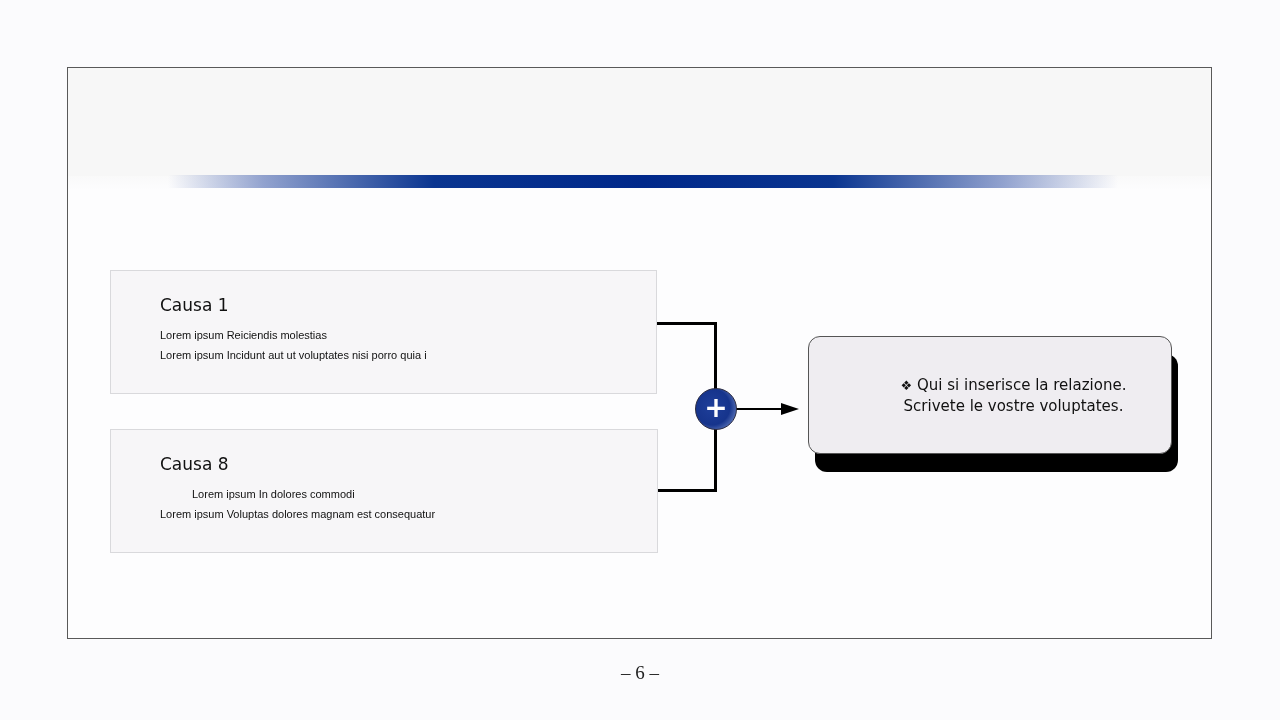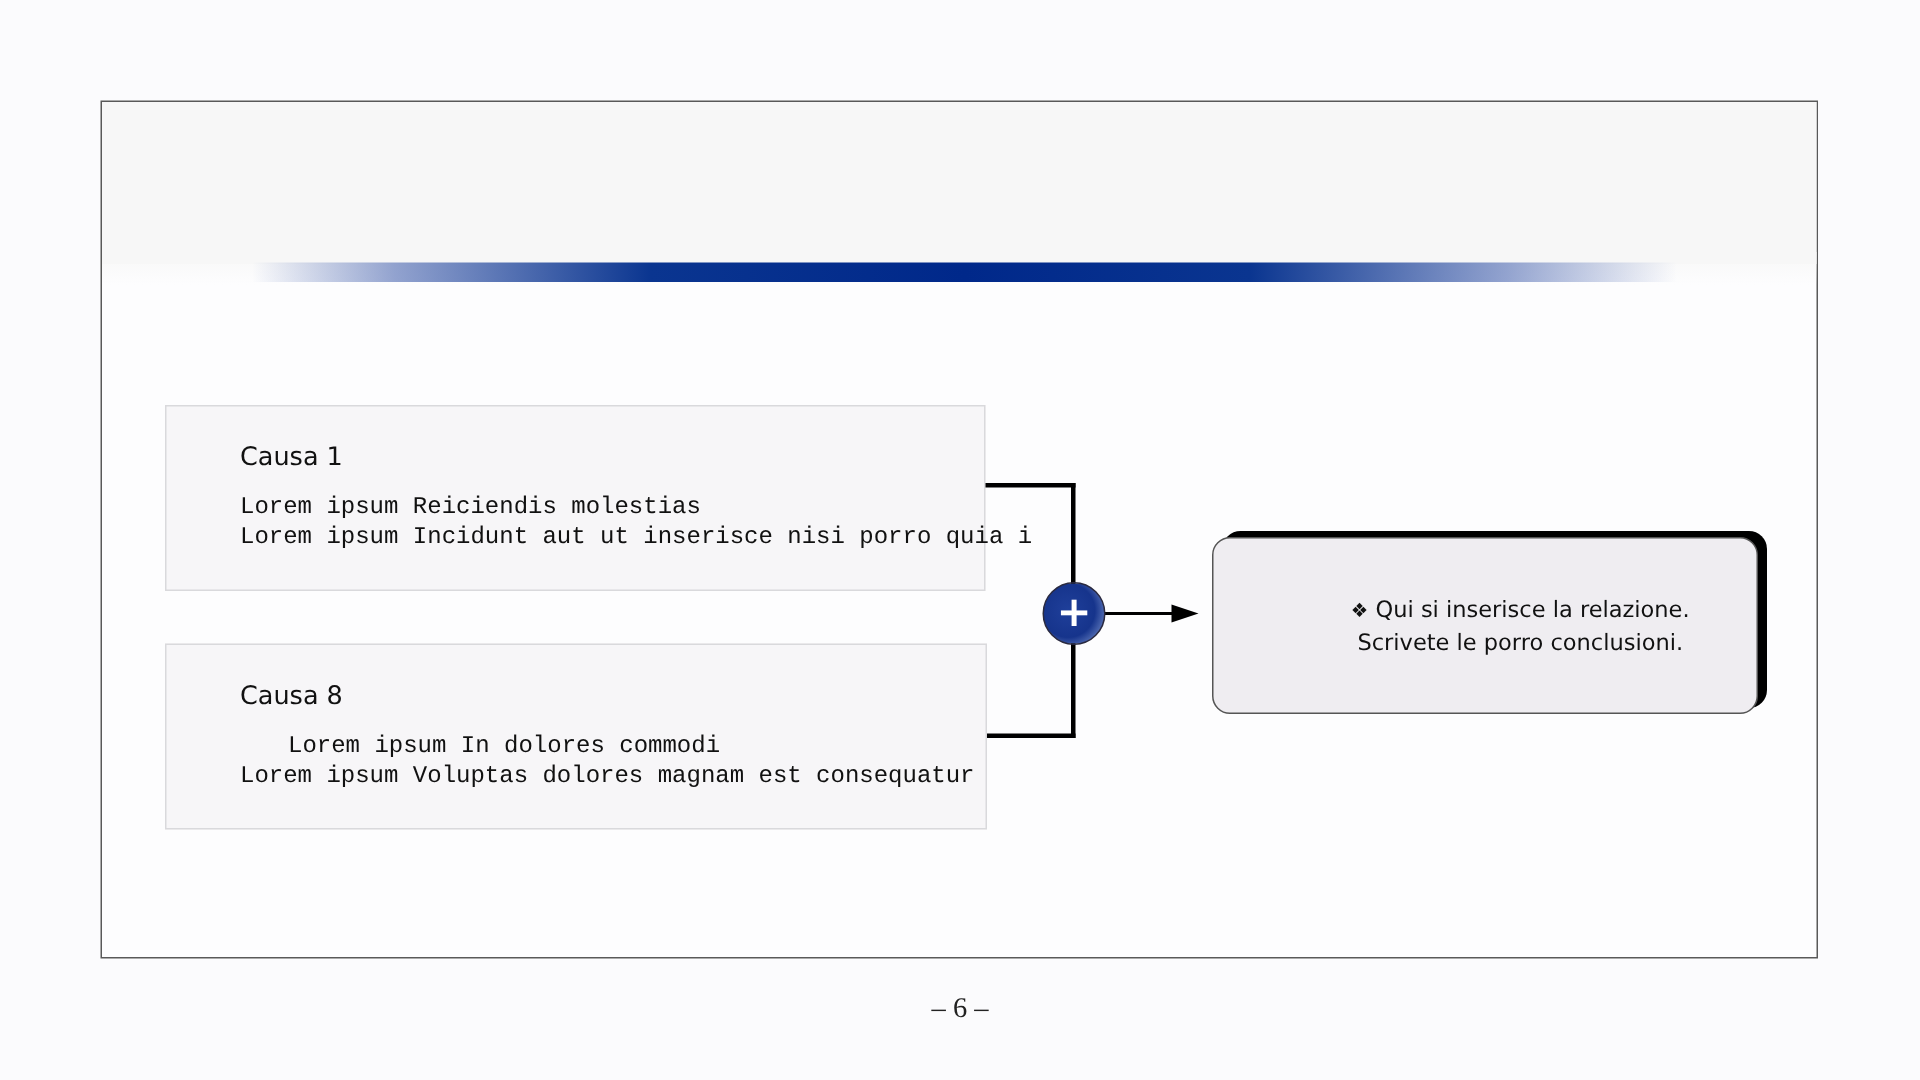--- a/index.html
+++ b/index.html
@@ -72,22 +72,22 @@
       position: absolute;
       left: 49px;
       top: 24px;
       font-family: "DejaVu Sans", sans-serif;
       font-size: 17px;
       color: #111;
     }
     .cause-line {
       position: absolute;
       left: 49px;
-      font-family: Liberation Mono, monospace;
-      font-size: 16px;
+      font-family: Liberation Sans, sans-serif;
+      font-size: 11px;
       color: #111;
       white-space: nowrap;
     }
     .connector {
       position: absolute;
       background: #000;
     }
     .plus-circle {
       position: absolute;
       left: 627px;
@@ -124,21 +124,21 @@
       left: 747px;
       top: 286px;
       width: 363px;
       height: 118px;
       background: #000;
       border-radius: 12px;
     }
     .result-box {
       position: absolute;
       left: 740px;
-      top: 290px;
+      top: 268px;
       width: 364px;
       height: 118px;
       background: #efedf1;
       border: 1px solid #555;
       border-radius: 12px;
       box-sizing: border-box;
       display: flex;
       flex-direction: column;
       align-items: center;
       justify-content: center;
@@ -166,21 +166,21 @@
 <body>
 
 <div class="slide">
   <div class="header-band"></div>
   <div class="header-fade"></div>
   <div class="title-bar"></div>
 
   <div class="cause-box" style="left:42px; top:202px;padding-left:16px;">
     <div class="cause-title">Causa 1</div>
     <div class="cause-line" style="top:58px;">Lorem ipsum Reiciendis molestias</div>
-    <div class="cause-line" style="top:78px;">Lorem ipsum Incidunt aut ut inserisce nisi porro quia i</div>
+    <div class="cause-line" style="top:78px;">Lorem ipsum Incidunt aut ut voluptates nisi porro quia i</div>
   </div>
 
   <div class="cause-box" style="left:42px; top:361px; width:548px;">
     <div class="cause-title">Causa 8</div>
     <div class="cause-line" style="top:58px;margin-left:32px;">Lorem ipsum In dolores commodi</div>
     <div class="cause-line" style="top:78px;">Lorem ipsum Voluptas dolores magnam est consequatur</div>
   </div>
 
   <div class="connector" style="left:589px; top:254px; width:60px; height:3px;"></div>
   <div class="connector" style="left:646px; top:254px; width:3px; height:170px;"></div>
@@ -191,17 +191,17 @@
   <div class="plus-circle">
     <span class="plus">+</span>
   </div>
 
   <div class="result-shadow"></div>
   <div class="result-box">
     <div class="result-line">
       <span style="font-size:13px;">❖</span>
       <span>Qui si inserisce la relazione.</span>
     </div>
-    <div class="result-line">Scrivete le porro conclusioni.</div>
+    <div class="result-line">Scrivete le vostre voluptates.</div>
   </div>
 </div>
 
 <div class="page-number">– 6 –</div>
 
 </body></html>

